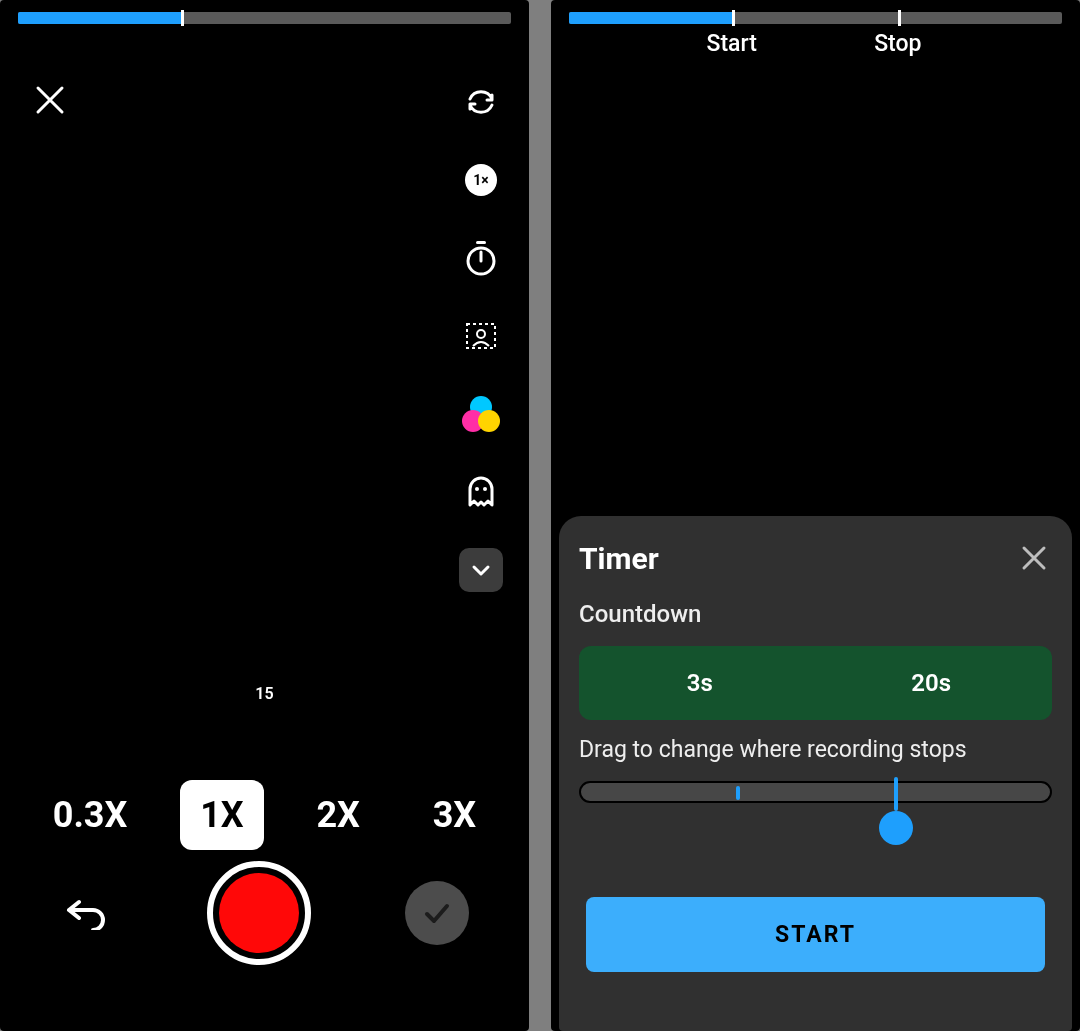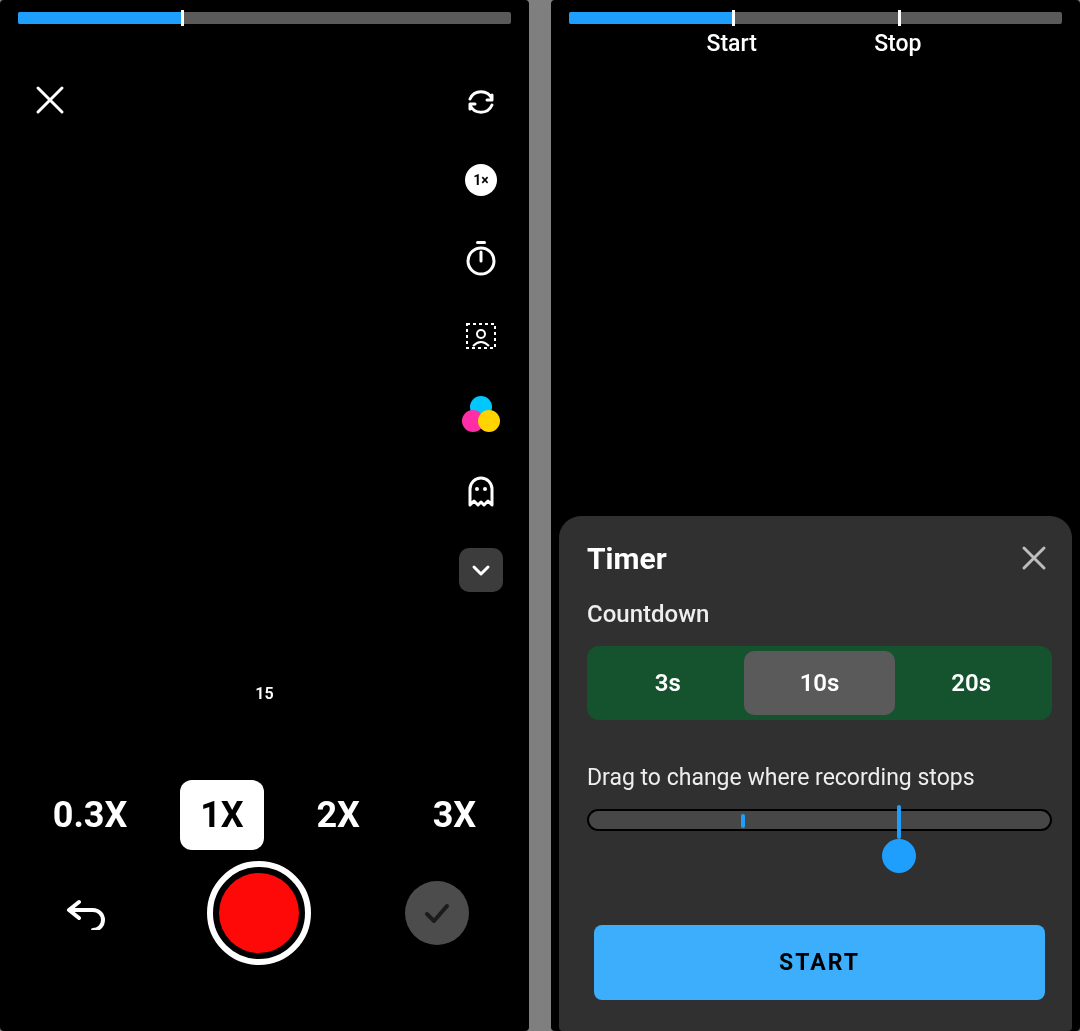--- a/index.html
+++ b/index.html
@@ -36,31 +36,31 @@
   .speed-opt { color:#fff; font-size:36px; font-weight:700; padding:14px 20px; border-radius:12px; cursor:pointer; }
   .speed-opt.sel { background:#fff; color:#000; }
 
   .bottom-row { position:absolute; left:0; right:0; bottom:66px; display:flex; justify-content:space-between; align-items:center; padding:0 60px; }
   .record-outer { width:104px; height:104px; border-radius:50%; border:6px solid #fff; display:flex;align-items:center;justify-content:center; cursor:pointer; }
   .record-inner { width:80px; height:80px; border-radius:50%; background:#ff0808; }
   .undo-btn { width:52px; height:52px; display:flex;align-items:center;justify-content:center; cursor:pointer; }
   .confirm-btn { width:64px; height:64px; border-radius:50%; background:#4c4c4c; display:flex;align-items:center;justify-content:center; cursor:pointer; }
 
   
-  .panel { position:absolute; left:8px; right:8px; bottom:0; top:516px; background:#303030; border-radius:22px 22px 4px 4px; padding:24px 20px 26px 28px; color:#fff; }
+  .panel { position:absolute; left:8px; right:8px; bottom:0; top:516px; background:#303030; border-radius:22px 22px 4px 4px; padding:24px 20px 26px 20px; color:#fff; }
   .panel-head { display:flex; justify-content:space-between; align-items:center; }
   .panel-title { font-size:30px; font-weight:700; }
   .panel-close { width:36px; height:36px; display:flex;align-items:center;justify-content:center; cursor:pointer; }
   .panel-sub { margin-top:24px; font-size:24px; font-weight:500; color:#eee; }
 
   .seg { margin-top:18px; display:flex; background:#14532d; border-radius:12px; padding:5px; }
   .seg-opt { flex:1; text-align:center; padding:18px 0; font-size:24px; font-weight:600; color:#fff; border-radius:10px; cursor:pointer; }
   .seg-opt.sel { background:#5a5a5a; }
 
-  .drag-label { margin-top:44px; font-size:23px; color:#eee; }
+  .drag-label { margin-top:16px; font-size:23px; color:#eee; }
   .scale-row { margin-top:16px; display:flex; justify-content:space-between; font-size:23px; font-weight:600; color:#9a9a9a; }
   .scale-row .current { color:#1e9ffd; }
 
   .track-wrap { position:relative; margin-top:18px; height:60px; }
   .track { position:absolute; top:0; left:0; right:0; height:22px; border:2px solid #000; border-radius:12px; background:#474747; }
   .track .inner-mark { position:absolute; top:3px; width:4px; height:14px; background:#1e9ffd; border-radius:2px; }
   .handle { position:absolute; top:-4px; width:4px; height:34px; background:#1e9ffd; border-radius:2px; cursor:grab; }
   .handle::after { content:""; position:absolute; left:50%; top:34px; transform:translateX(-50%); width:34px; height:34px; border-radius:50%; background:#1e9ffd; }
 
   .start-btn { margin-top:56px; width:97%; margin-left:1.5%; padding:24px 0; background:#3caefc; color:#000; font-size:23px; font-weight:700; letter-spacing:2px; text-align:center; border-radius:8px; cursor:pointer; }
@@ -171,21 +171,20 @@
           <svg width="28" height="28" viewBox="0 0 28 28">
               <path d="M4 4 L24 24 M24 4 L4 24" stroke="#bdbdbd" stroke-width="3" stroke-linecap="round"></path>
             </svg>
         </div>
       </div>
 
       <div class="panel-sub">Countdown</div>
 
       <div class="seg">
         <div class="seg-opt">3s</div>
-        <div class="seg-opt sel">10s</div>
         <div class="seg-opt">20s</div>
       </div>
 
       <div class="drag-label">Drag to change where recording stops</div>
 
 
       <div class="track-wrap">
         <div class="track">
           <div class="inner-mark" style="left:33%"></div>
         </div>

